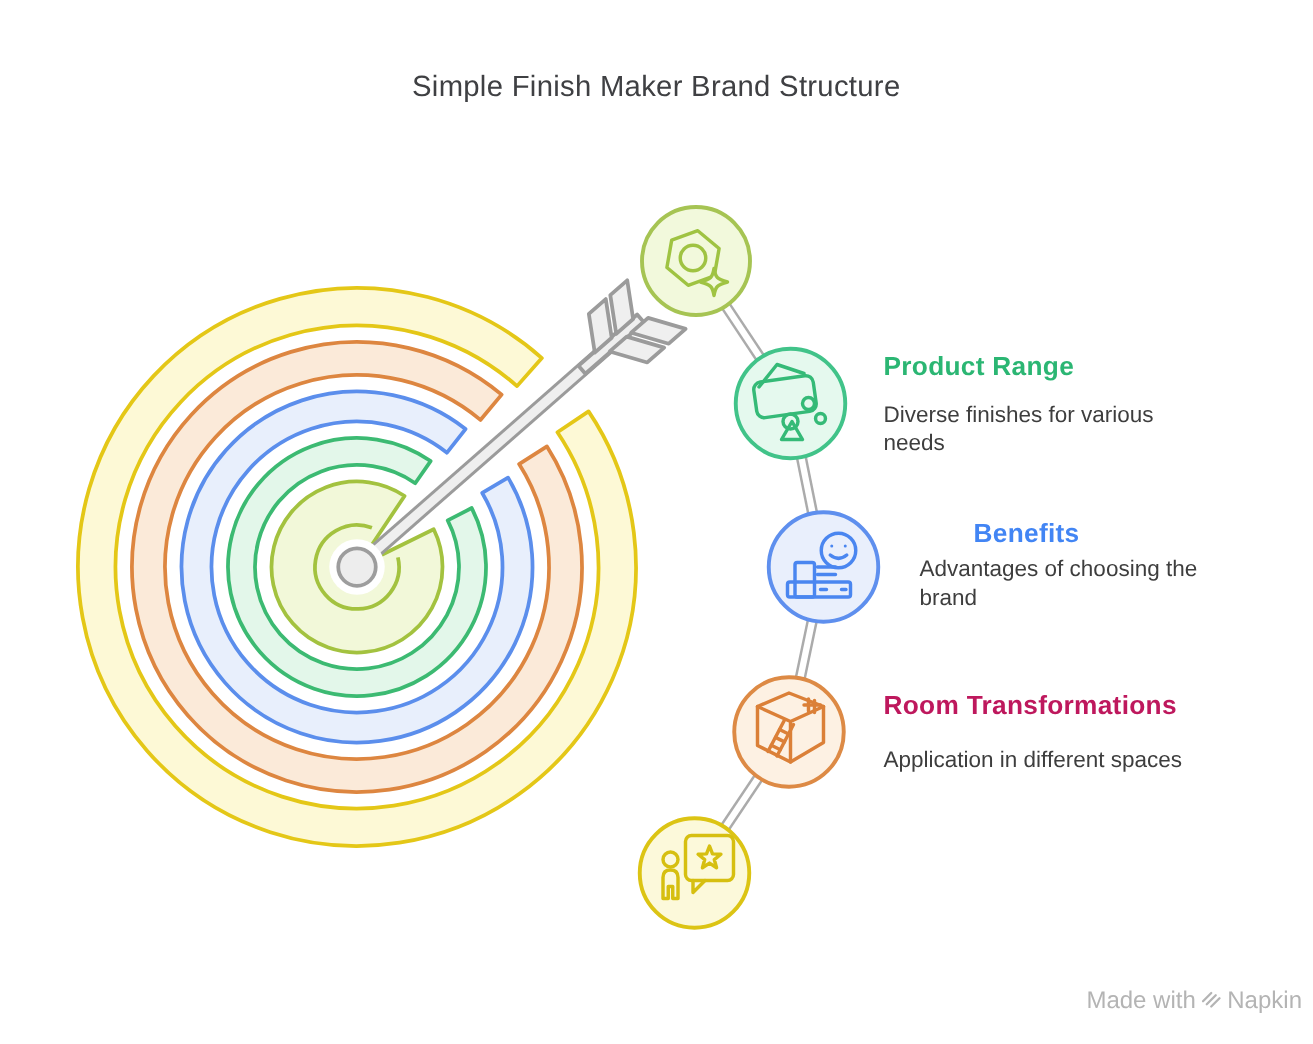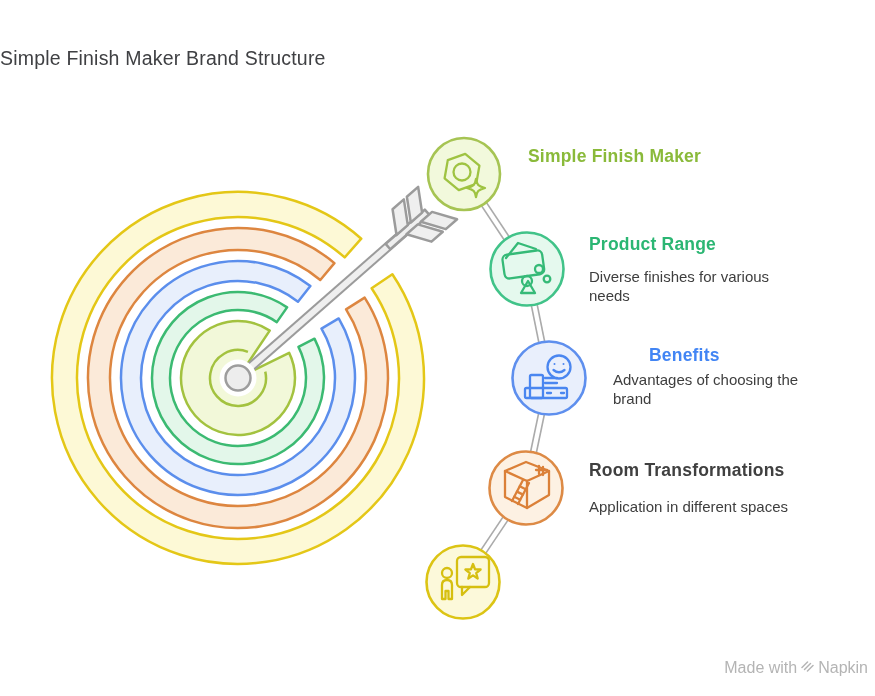--- a/index.html
+++ b/index.html
@@ -1,18 +1,18 @@
 <!DOCTYPE html>
 <html><head>
 <meta charset="utf-8">
 <style>
   html,body{margin:0;padding:0;background:#fff;}
   .canvas{position:relative;width:875px;height:696px;background:#ffffff;overflow:hidden;
           font-family:"Liberation Sans", sans-serif;}
-  .page-title{position:absolute;left:0;right:0;top:47px;
+  .page-title{position:absolute;left:0;right:0;top:47px;text-align:center;
               font-size:19.5px;color:#3f4043;letter-spacing:.2px;}
   svg.diagram{position:absolute;left:0;top:0;}
   .item-title{position:absolute;font-size:17.5px;font-weight:bold;letter-spacing:.2px;}
   .item-desc{position:absolute;font-size:15px;color:#3e3e3e;line-height:19px;}
   .t1{left:528px;top:146px}.d1{left:528px;top:183px;width:280px}
   .t2{left:589px;top:234px}.d2{left:589px;top:267px;width:195px}
   .t3{left:613px;top:345px}.d3{left:613px;top:370px;width:210px}
   .t4{left:589px;top:460px}.d4{left:589px;top:497px;width:290px}
   .t5{left:526px;top:554px}.d5{left:526px;top:591px;width:290px}
   .watermark{position:absolute;right:7px;top:659px;display:flex;align-items:flex-start;gap:4px;
@@ -108,29 +108,28 @@
 
     <g transform="translate(463,582)" fill="none" stroke="#d6bf10" stroke-width="2.3" stroke-linecap="round" stroke-linejoin="round">
       <circle cx="-16" cy="-9" r="5"></circle>
       <path d="M-21,17 L-21,3 Q-21,-2 -16,-2 Q-11,-2 -11,3 L-11,17 L-14.5,17 L-14.5,9 L-17.5,9 L-17.5,17 Z"></path>
       <rect x="-6" y="-25" width="32" height="30" rx="4"></rect>
       <path d="M-1,5 L-1,13 L7,5"></path>
       <path d="M10,-18 L12,-12.75 L17.6,-12.5 L13.2,-8.95 L14.7,-3.5 L10,-6.6 L5.3,-3.5 L6.8,-8.95 L2.4,-12.5 L8,-12.75 Z"></path>
     </g>
   </svg>
 
-  <div class="item-title t1" style="color: rgb(138, 186, 58);">Simple Finish Maker</div>
 
   <div class="item-title t2" style="color: rgb(43, 182, 115);">Product Range</div>
   <div class="item-desc d2">Diverse finishes for various needs</div>
 
   <div class="item-title t3" style="color: rgb(66, 133, 244); margin-left: 36px;">Benefits</div>
   <div class="item-desc d3">Advantages of choosing the brand</div>
 
-  <div class="item-title t4" style="color: #404040; text-align: right;">Room Transformations</div>
+  <div class="item-title t4" style="color: #be185d; text-align: right;">Room Transformations</div>
   <div class="item-desc d4">Application in different spaces</div>
 
 
   <div class="watermark">
     <span>Made with</span>
     <svg width="13" height="13" viewBox="0 0 13 13">
       <g stroke="#b4b4b4" stroke-width="1.5" stroke-linecap="round">
         <path d="M1,8.5 L6.5,3"></path>
           <path d="M3.5,10.5 L9.5,4.5"></path>
           <path d="M6.5,12 L12,6.5"></path>

